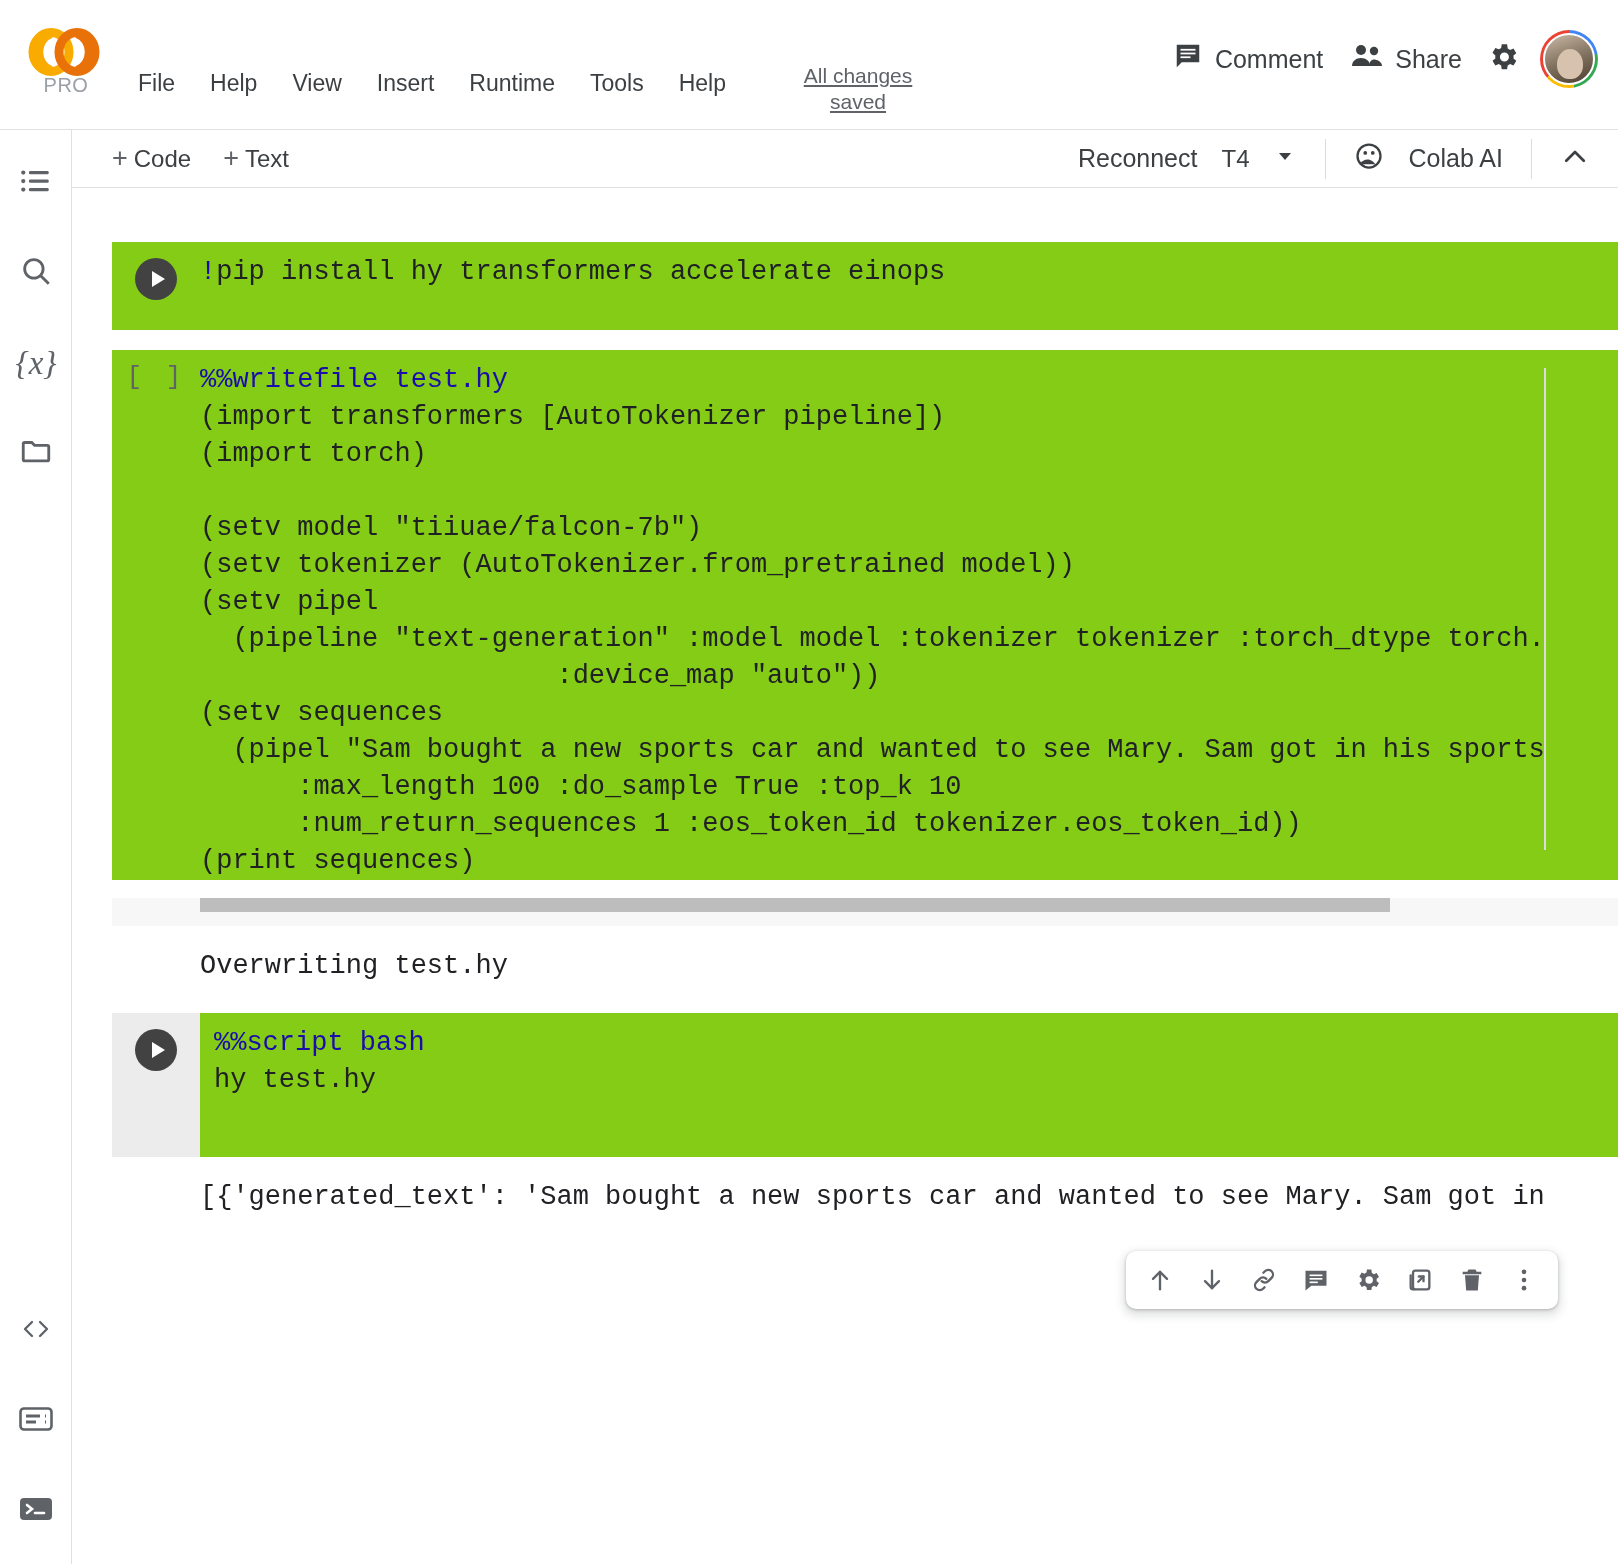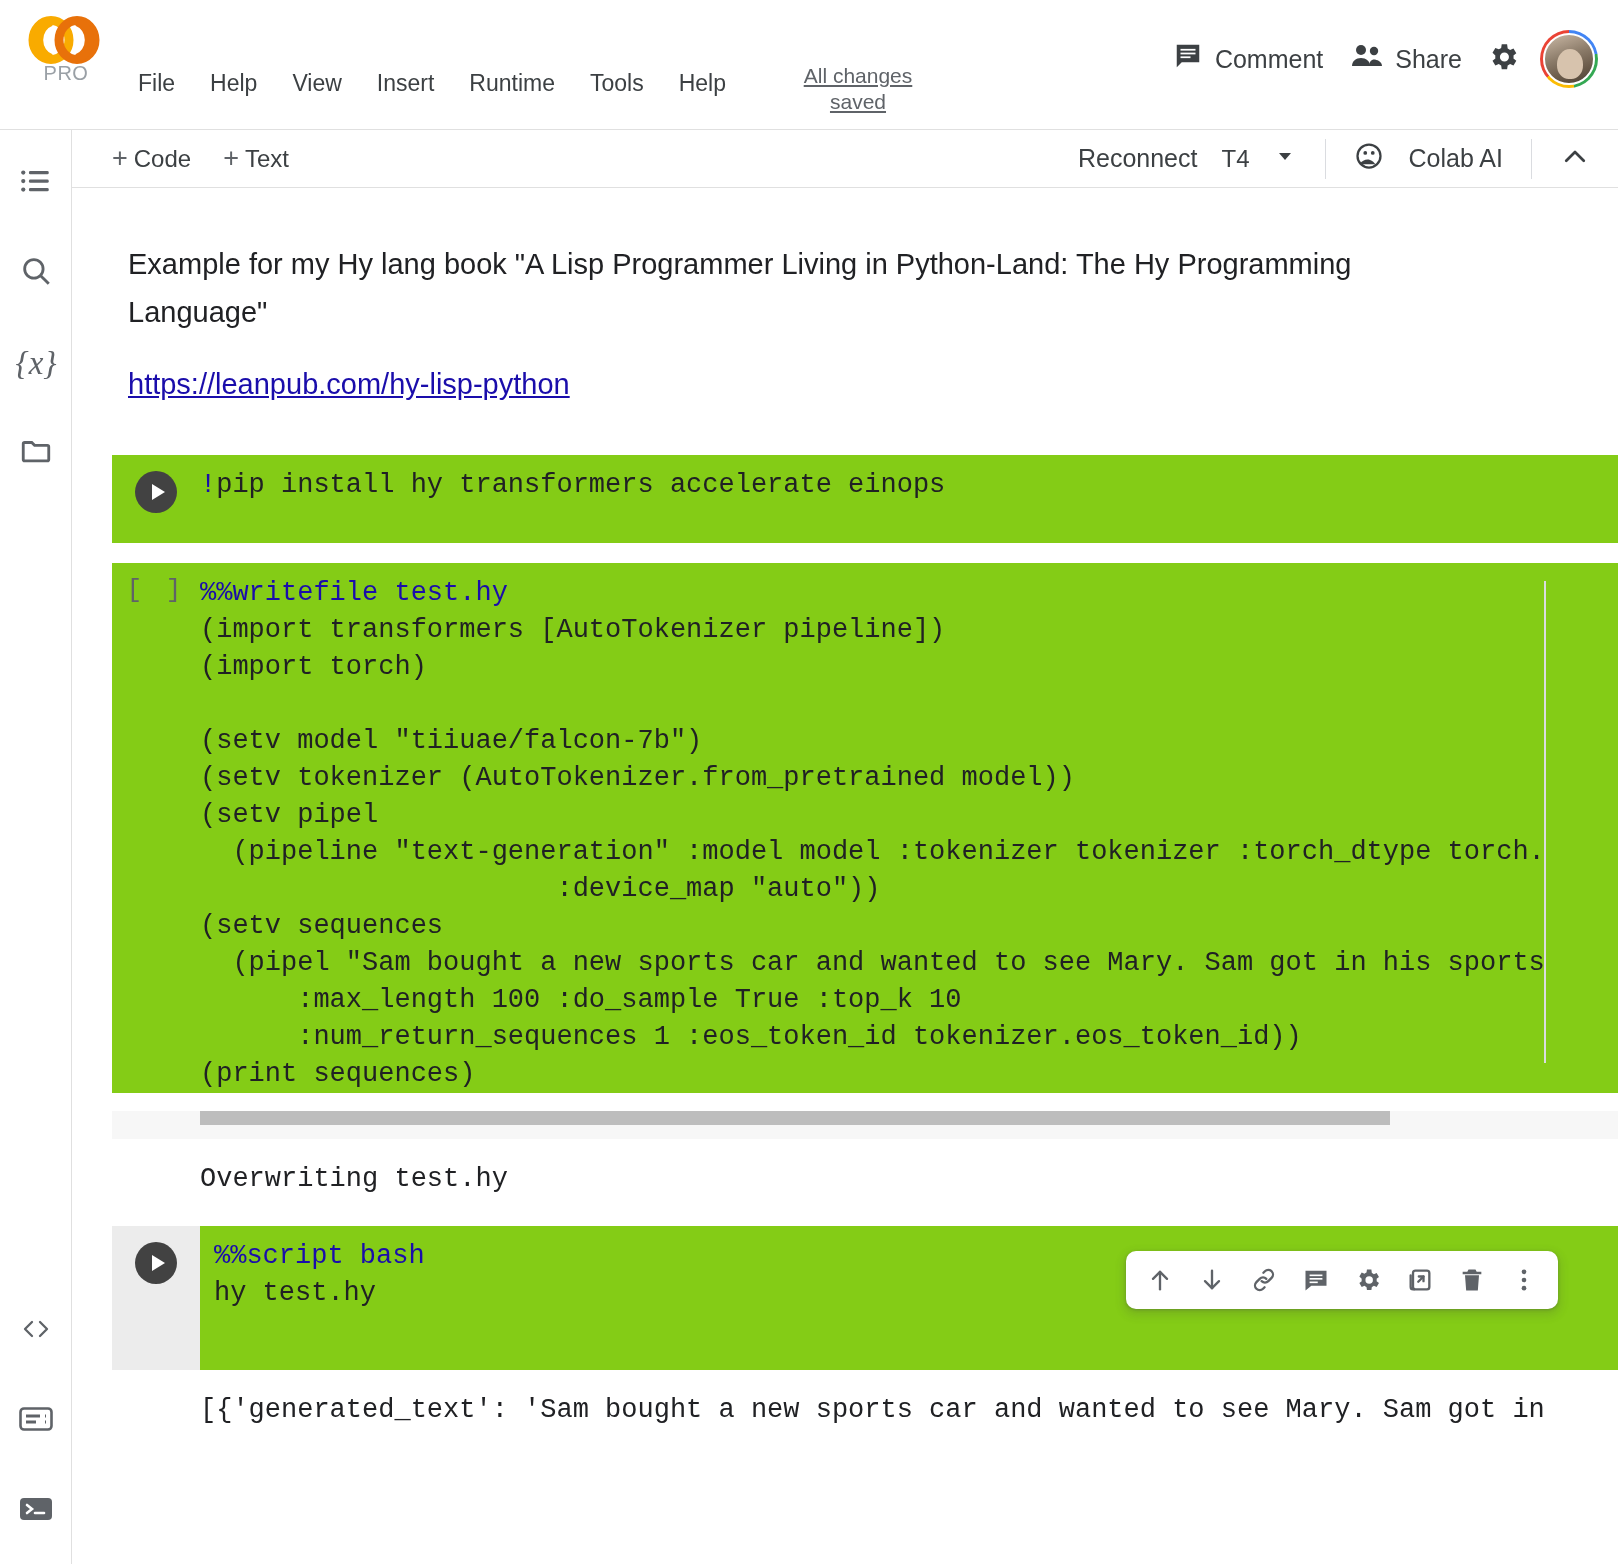--- a/index.html
+++ b/index.html
@@ -13,21 +13,21 @@
   }
   .app { position: relative; width: 1618px; height: 1564px; background: #fff; }
 
   
   .header {
     position: absolute; top: 0; left: 0; right: 0; height: 130px;
     background: #fff;
     border-bottom: 1px solid #e0e0e0;
   }
   .logo-wrap {
-    position: absolute; left: 22px; top: 16px;
+    position: absolute; left: 22px; top: 28px;
     width: 88px; text-align: center;
   }
   .co-logo { display: block; margin: 0 auto; }
   .pro-label {
     font-size: 20px; color: #9aa0a6; letter-spacing: 0.5px;
     margin-top: -2px; font-weight: 400;
   }
   .title-row {
     position: absolute; left: 140px; top: 16px;
     display: flex; align-items: center; gap: 12px;
@@ -384,24 +384,20 @@
           <svg width="30" height="30" viewBox="0 0 24 24" fill="none" stroke="#3c4043" stroke-width="2.2" stroke-linecap="round" stroke-linejoin="round">
             <polyline points="5,15 12,8 19,15"></polyline>
           </svg>
         </span>
       </div>
     </div>
   </div>
 
   <div class="nb-body">
 
-    <div class="md-cell">
-      <div class="md-text">Example for my Hy lang book "A Lisp Programmer Living in Python-Land: The Hy Programming Language"</div>
-      <a class="md-link" href="#">https://leanpub.com/hy-lisp-python</a>
-    </div>
 
     <div class="cell" style="margin-top:54px;">
       <div class="cell-body" style="height:88px;">
         <div class="run-gutter">
           <div class="run-btn"></div>
         </div>
         <div class="code"><span class="tok-bang">!</span><span>pip install hy transformers accelerate einops</span></div>
       </div>
     </div>
 

